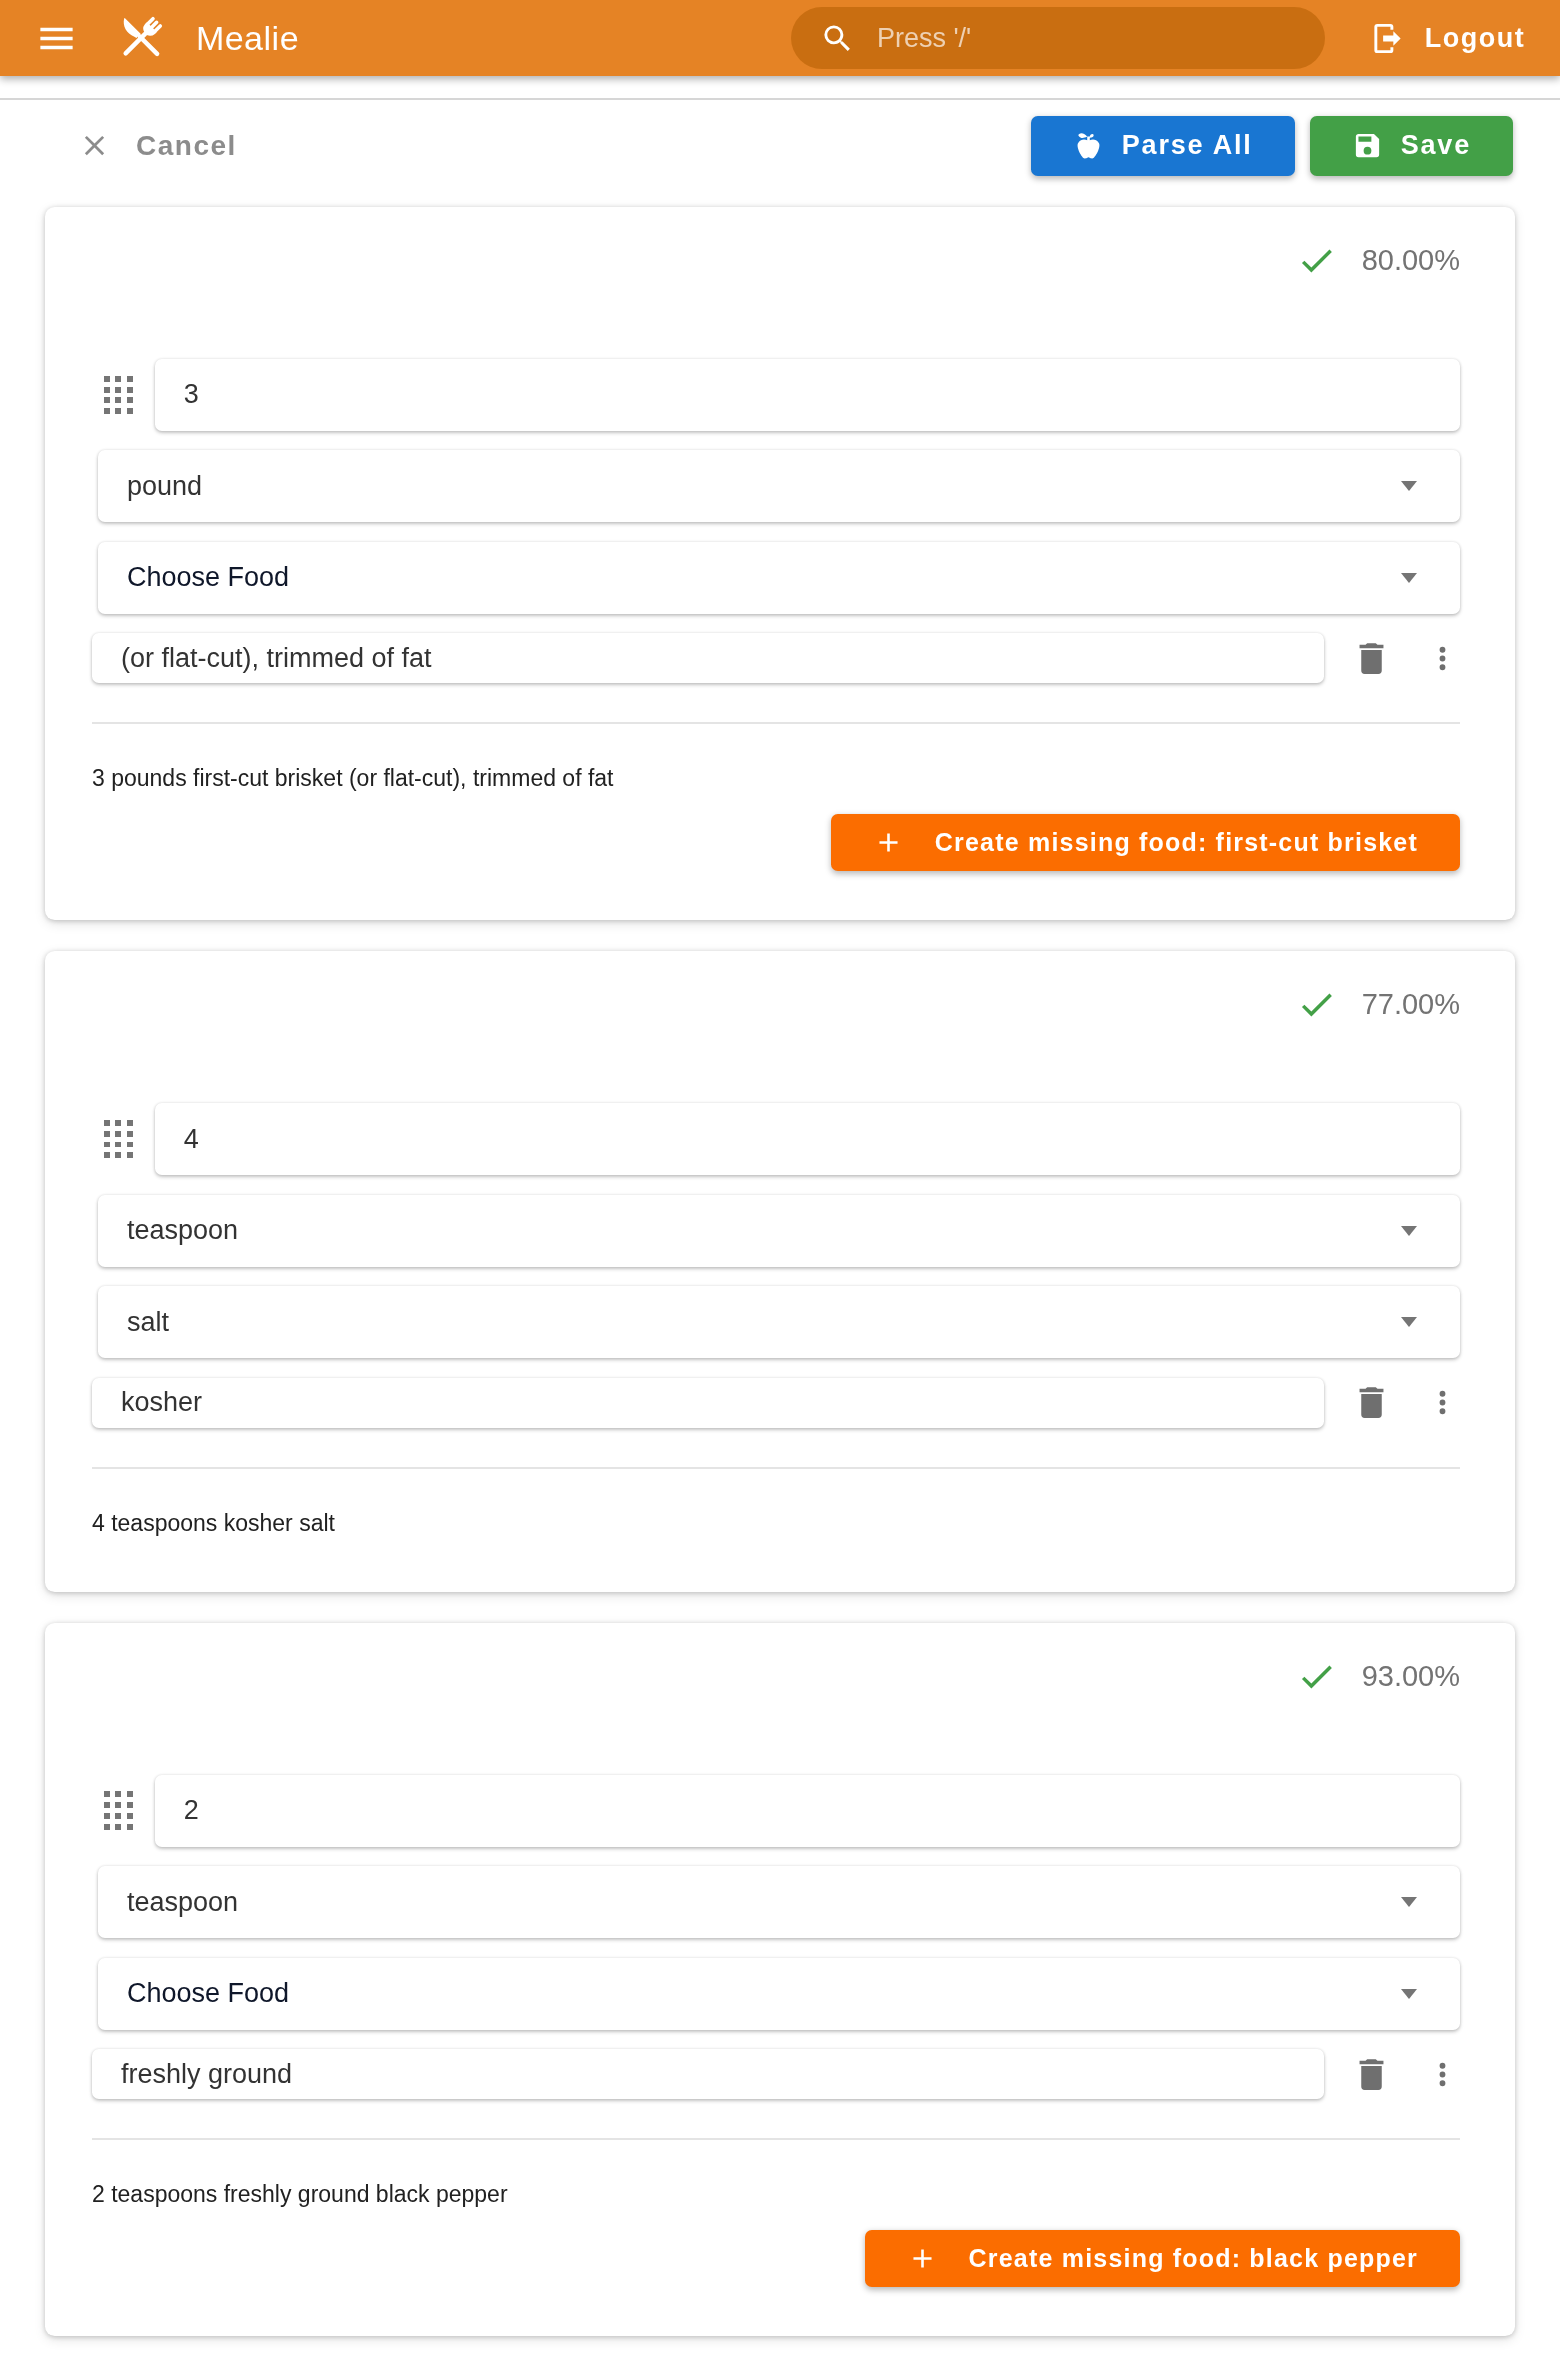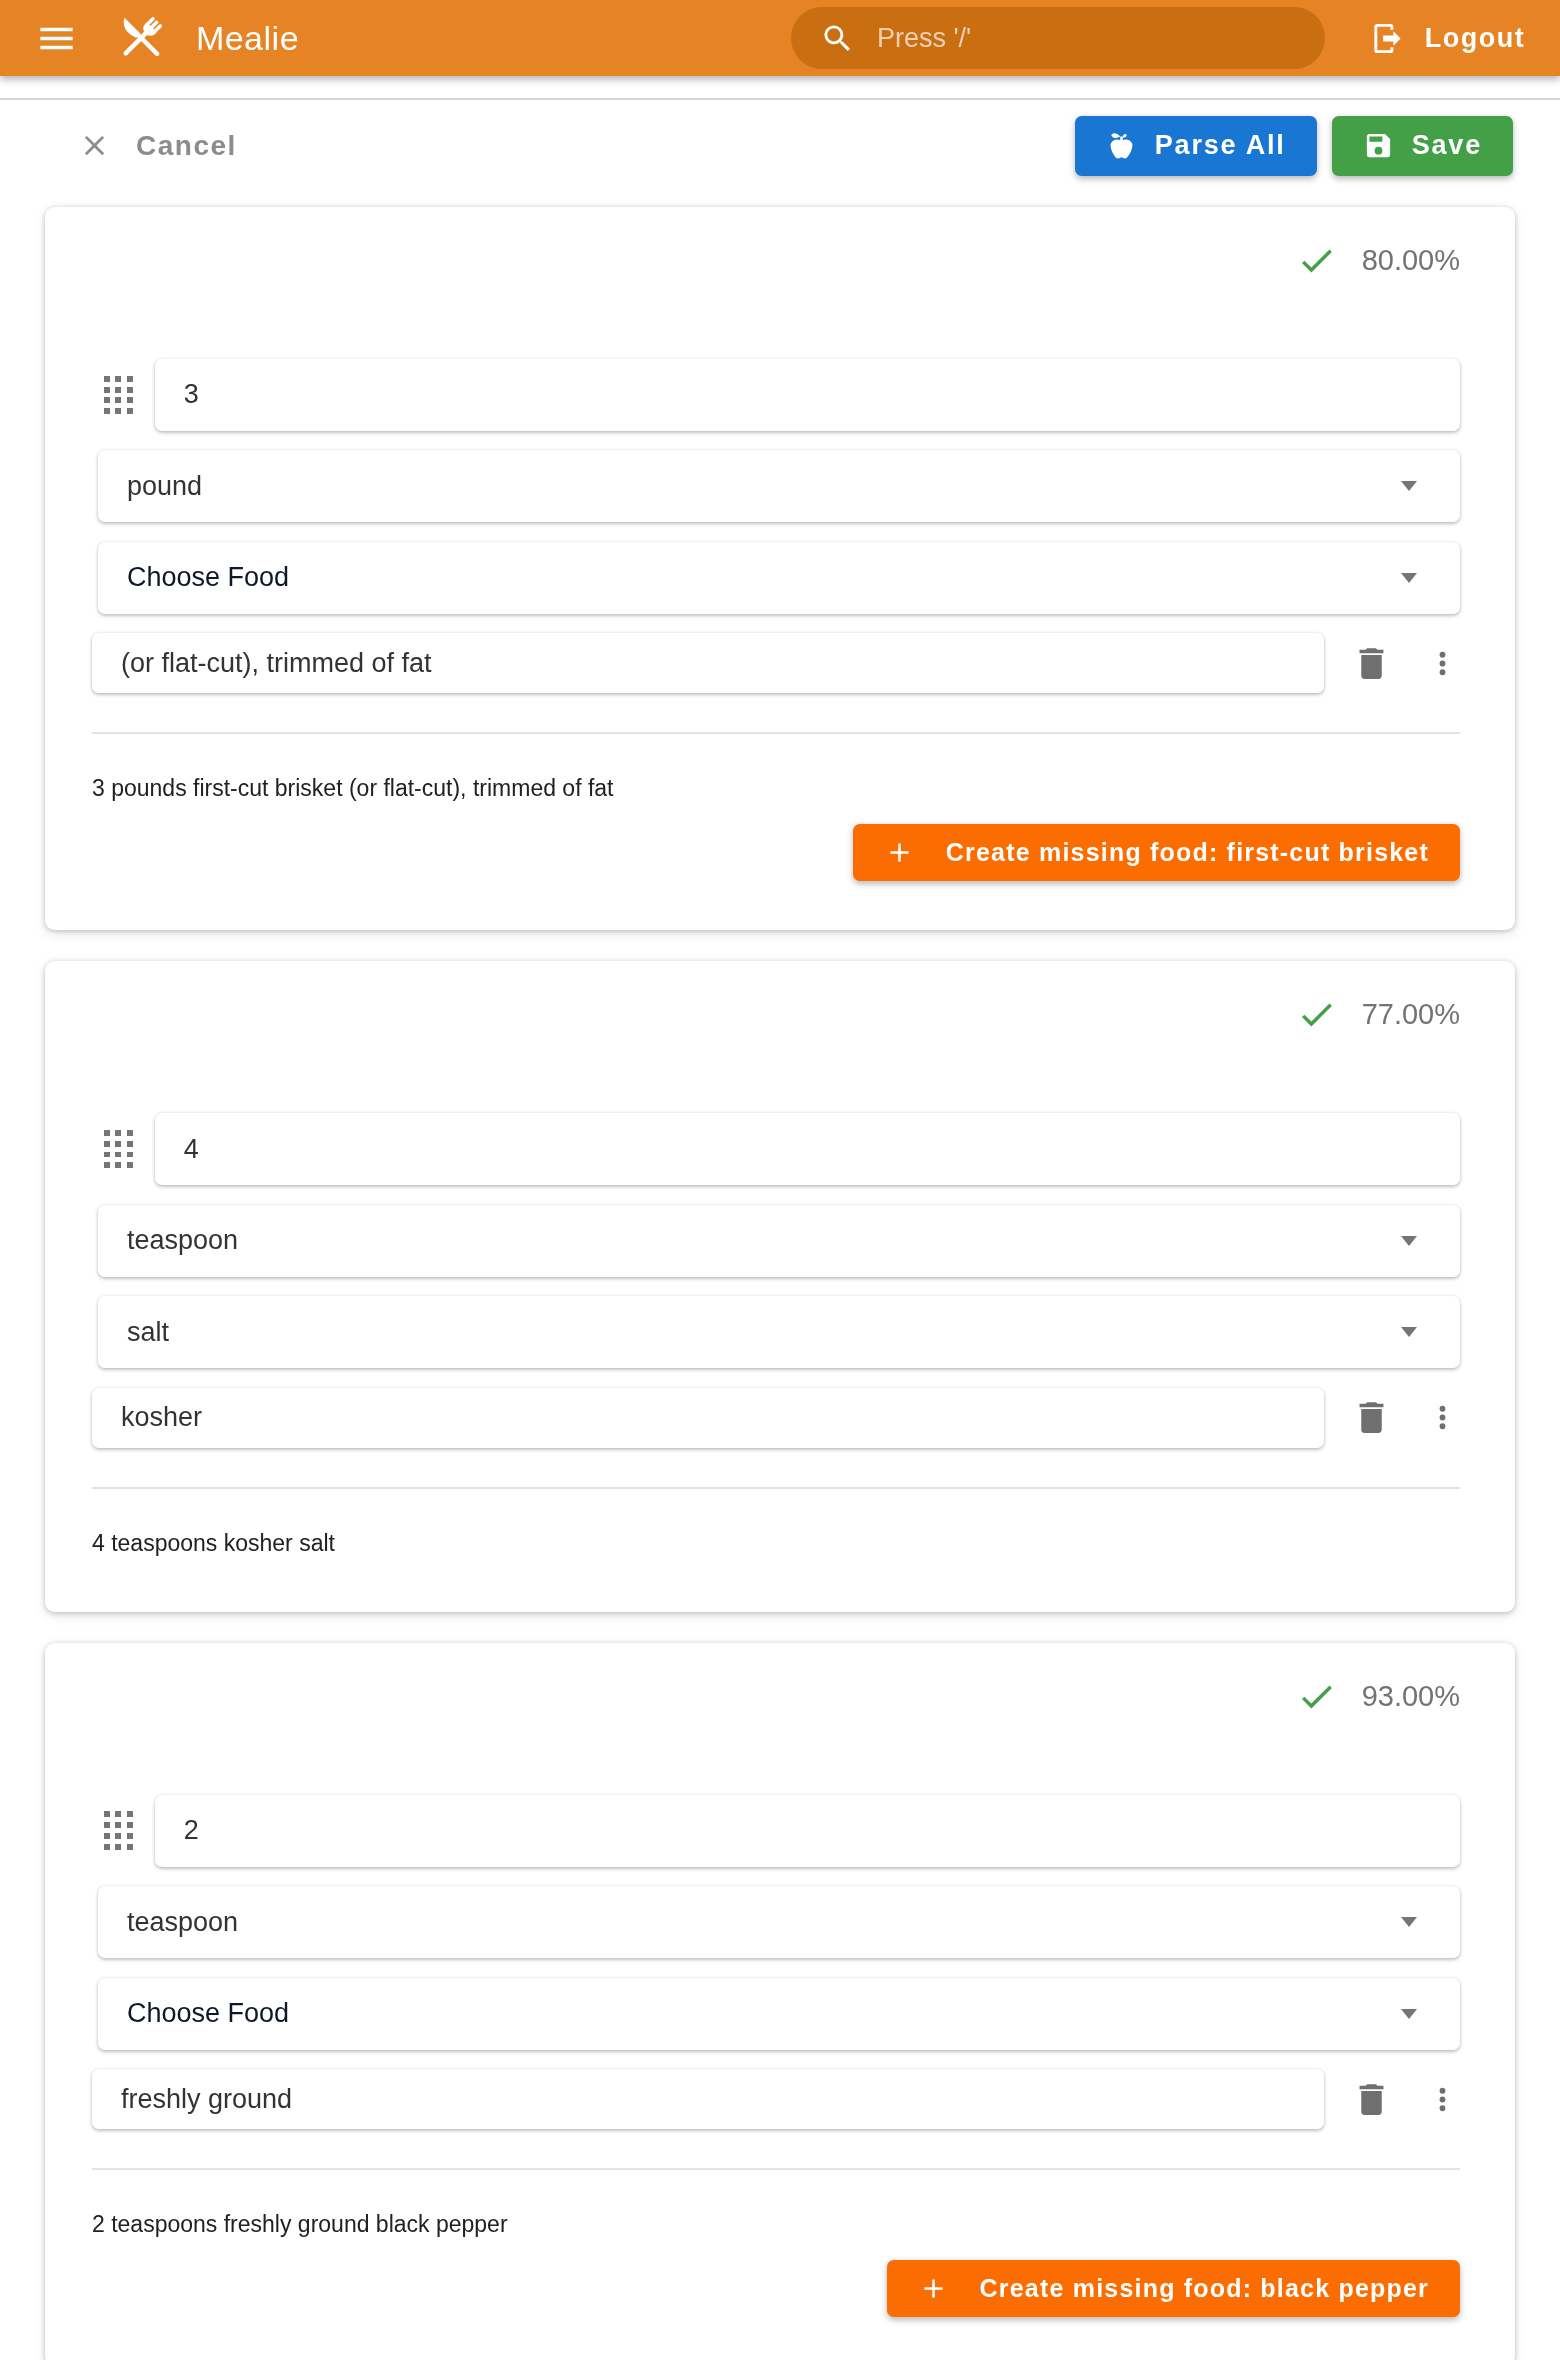--- a/index.html
+++ b/index.html
@@ -27,21 +27,21 @@
 
   
   .toolbar { display: flex; align-items: center; justify-content: space-between;
              padding: 0 47px; margin-top: 15.6px; height: 60px; }
   .cancel-btn { display: flex; align-items: center; gap: 25px; color: #8c8c8c; font-size: 28px;
                 font-weight: bold; letter-spacing: 1.5px; background: none; border: none;
                 margin-left: 25px; font-family: inherit; cursor: pointer; }
   .toolbar-actions { display: flex; gap: 15.6px; }
   .btn { display: flex; align-items: center; justify-content: space-between; gap: 17.6px; color: #fff;
          font-weight: bold; border: none; border-radius: 6.8px; font-size: 27px; letter-spacing: 1.8px;
-         padding: 0 31px; height: 60px; box-shadow: 0 2.9px 5.9px rgba(0,0,0,0.28); font-family: inherit;
+         padding: 0 42px; height: 60px; box-shadow: 0 2.9px 5.9px rgba(0,0,0,0.28); font-family: inherit;
          cursor: pointer; white-space: nowrap; }
   .btn-blue  { background: #1976D2; }
   .btn-green { background: #43A047; }
 
   
   .card { margin: 31px 45px 0; background: #fff; border-radius: 9.8px;
           box-shadow: 0 1px 4.9px rgba(0,0,0,0.20), 0 3.9px 11.7px rgba(0,0,0,0.10);
           padding: 33px 55px 49px 47px; }
   .conf-row { display: flex; align-items: center; justify-content: flex-end; gap: 25px; height: 41px; }
   .conf-text { font-size: 29px; color: #737373; }
@@ -57,21 +57,21 @@
                  font-size: 27px; color: #333; padding: 0 29px; font-family: inherit; }
   .row-qty .field { flex: 1; }
 
   .select { margin: 19.5px 0 0 5.9px; padding: 0 29px; justify-content: space-between; cursor: pointer; }
   .select .val { font-size: 27px; color: #333; }
   .select .val.placeholder { color: #0f172a; }
   .caret { width: 0; height: 0; border-left: 8.8px solid transparent; border-right: 8.8px solid transparent;
            border-top: 10.7px solid #757575; margin-right: 13.7px; }
 
   .row-note { display: flex; align-items: center; margin-top: 19.5px; }
-  .row-note .field { flex: 1; height: 60px; }
+  .row-note .field { flex: 1; height: 50px; }
   .icon-btn { background: none; border: none; padding: 0; display: flex; align-items: center;
               justify-content: center; cursor: pointer; }
   .trash-btn { margin-left: 27px; }
   .dots-btn  { margin-left: 33px; }
 
   .card-divider { height: 2px; background: #e4e4e4; margin-top: 39px; }
   .summary { margin: 35px 0 0; font-size: 23px; color: #212121; line-height: 39px; }
   .create-row { display: flex; justify-content: flex-end; margin-top: 15.6px; }
   .btn-create { background: #FB6D00; height: 57px; font-size: 25px; letter-spacing: 1.2px; gap: 31px; }
 </style>

